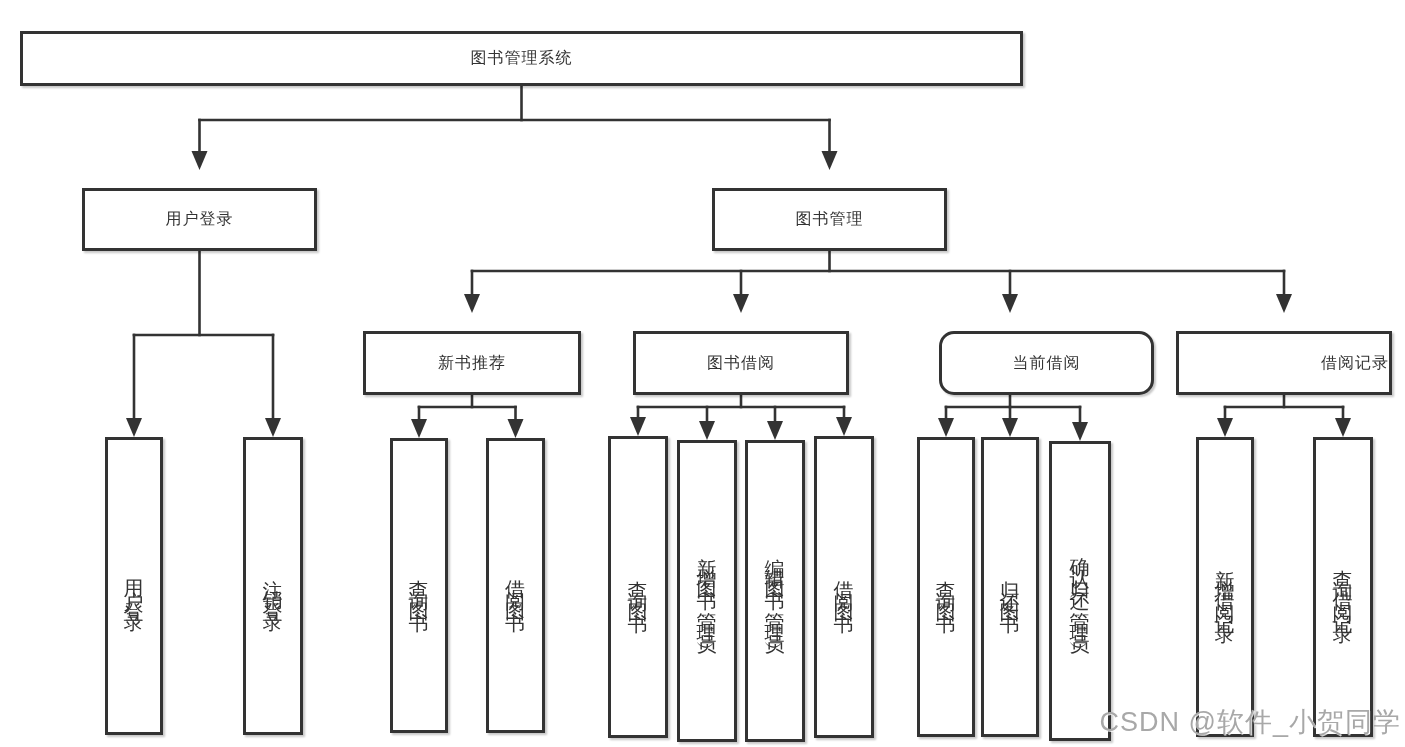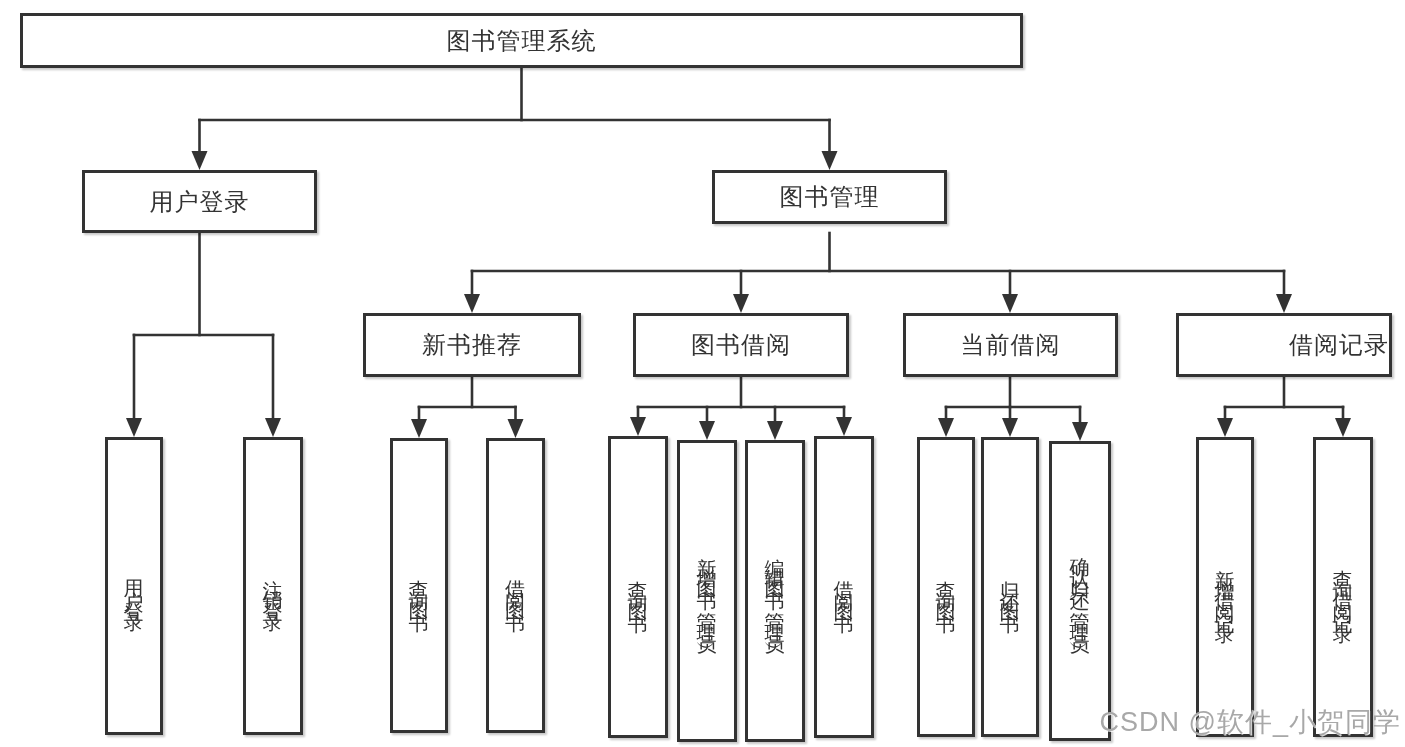--- a/index.html
+++ b/index.html
@@ -33,22 +33,23 @@
     box-sizing: border-box;
     background: #ffffff;
     border: 3px solid #333333;
     box-shadow: 2px 2px 2px rgba(0,0,0,0.22);
     display: flex;
     align-items: center;
     justify-content: center;
     color: #333333;
   }
   .hbox {
-    font-size: 24px;
+    font-size: 16px;
     letter-spacing: 1px;
+    margin-top: 18px;
   }
   .vbox span {
     writing-mode: vertical-rl;
     text-orientation: mixed;
     font-size: 20px;
     letter-spacing: 11px;
     line-height: 1;
     white-space: nowrap;
   }
   .watermark {
@@ -143,31 +144,31 @@
     </g>
   </svg>
 
   <div class="node hbox" style="left:20px; top:13px; width:1003px; height:55px;">
     <span>图书管理系统</span>
   </div>
 
   <div class="node hbox" style="left:82px; top:170px; width:235px; height:63px;">
     <span>用户登录</span>
   </div>
-  <div class="node hbox" style="left:712px; top:170px; width:235px; height:54px;">
+  <div class="node hbox" style="left:712px; top:170px; width:235px; height:63px;">
     <span>图书管理</span>
   </div>
 
   <div class="node hbox" style="left:363px; top:313px; width:218px; height:64px;">
     <span>新书推荐</span>
   </div>
   <div class="node hbox" style="left:633px; top:313px; width:216px; height:64px;">
     <span>图书借阅</span>
   </div>
-  <div class="node hbox" style="left:903px; top:313px; width:215px; height:64px;">
+  <div class="node hbox" style="left:939px; top:313px; width:215px; height:64px;border-radius:15px;">
     <span>当前借阅</span>
   </div>
   <div class="node hbox" style="left:1176px; top:313px; width:216px; height:64px;justify-content:flex-end;">
     <span>借阅记录</span>
   </div>
 
   <div class="node vbox" style="left:105px; top:437px; width:58px; height:298px;">
     <span>用户登录</span>
   </div>
   <div class="node vbox" style="left:243px; top:437px; width:60px; height:298px;">

